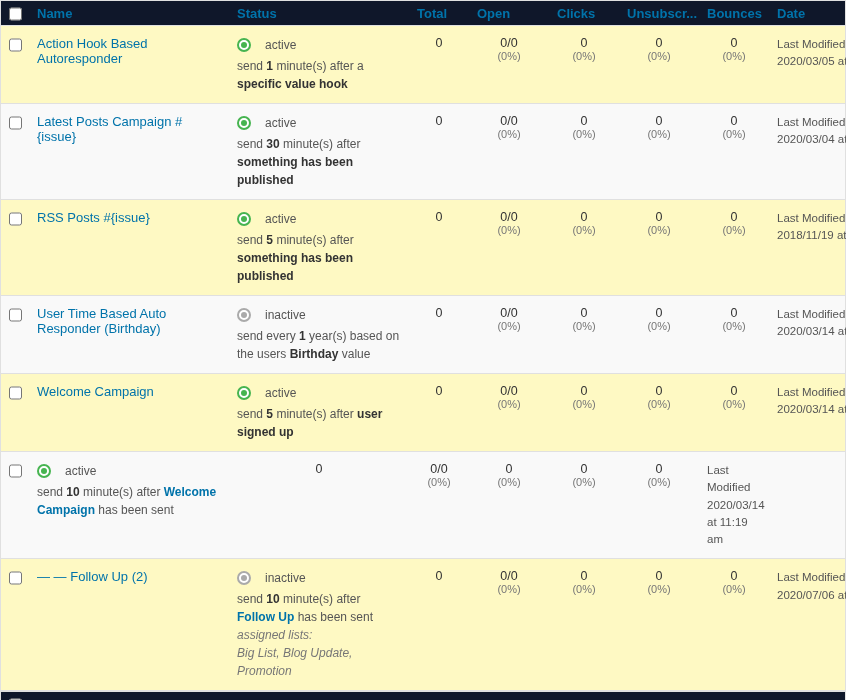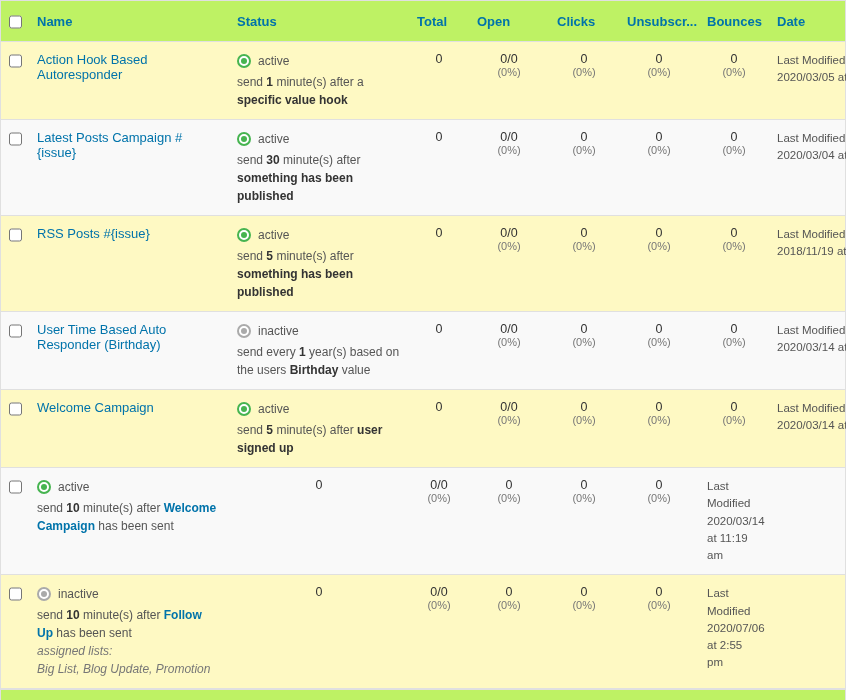--- a/index.html
+++ b/index.html
@@ -9,23 +9,23 @@
       background: #fff;
       color: #333;
     }
     .table-container {
       width: 846px;
       border: 1px solid #e0e0e0;
     }
     .table-header, .table-footer {
       display: grid;
       grid-template-columns: 28px 200px 180px 60px 80px 70px 80px 70px 140px;
-      background: #bef264;
+      background: #0f172a;
       border-bottom: 1px solid #e0e0e0;
-      padding: 12px 0;
+      padding: 4px 0;
       align-items: center;
     }
     .table-footer {
       border-top: 1px solid #e0e0e0;
       border-bottom: none;
     }
     .col-header {
       font-weight: 600;
       color: #0073aa;
       font-size: 13px;
@@ -57,21 +57,21 @@
       font-weight: 500;
       font-size: 13px;
     }
     .cell-status {
       font-size: 12px;
       line-height: 1.5;
     }
     .status-badge {
       display: flex;
       align-items: center;
-      gap: 7px;
+      gap: 14px;
       margin-bottom: 3px;
       font-size: 12px;
     }
     .status-dot {
       width: 14px;
       height: 14px;
       border-radius: 50%;
       display: inline-flex;
       align-items: center;
       justify-content: center;
@@ -348,20 +348,23 @@
       </div>
       <div class="cell cell-num">
         <span class="main">0</span>
         <span class="pct">(0%)</span>
       </div>
       <div class="cell cell-date">Last Modified 2020/03/14 at 11:19 am</div>
     </div>
       <div class="table-row">
       <div class="cell cell-checkbox">
         <input type="checkbox" style="">
+      </div>
+      <div class="cell cell-name">
+        <a href="#">— — Follow Up (2)</a>
       </div>
       <div class="cell cell-status">
         <div class="status-badge">
           <span class="status-dot inactive"></span>
           <span class="status-label">inactive</span>
         </div>
         <div class="status-desc">send <strong>10</strong> minute(s) after <a href="#">Follow Up</a> has been sent<br><em>assigned lists:<br>Big List, Blog Update, Promotion</em></div>
       </div>
       <div class="cell cell-num">
         <span class="main">0</span>

